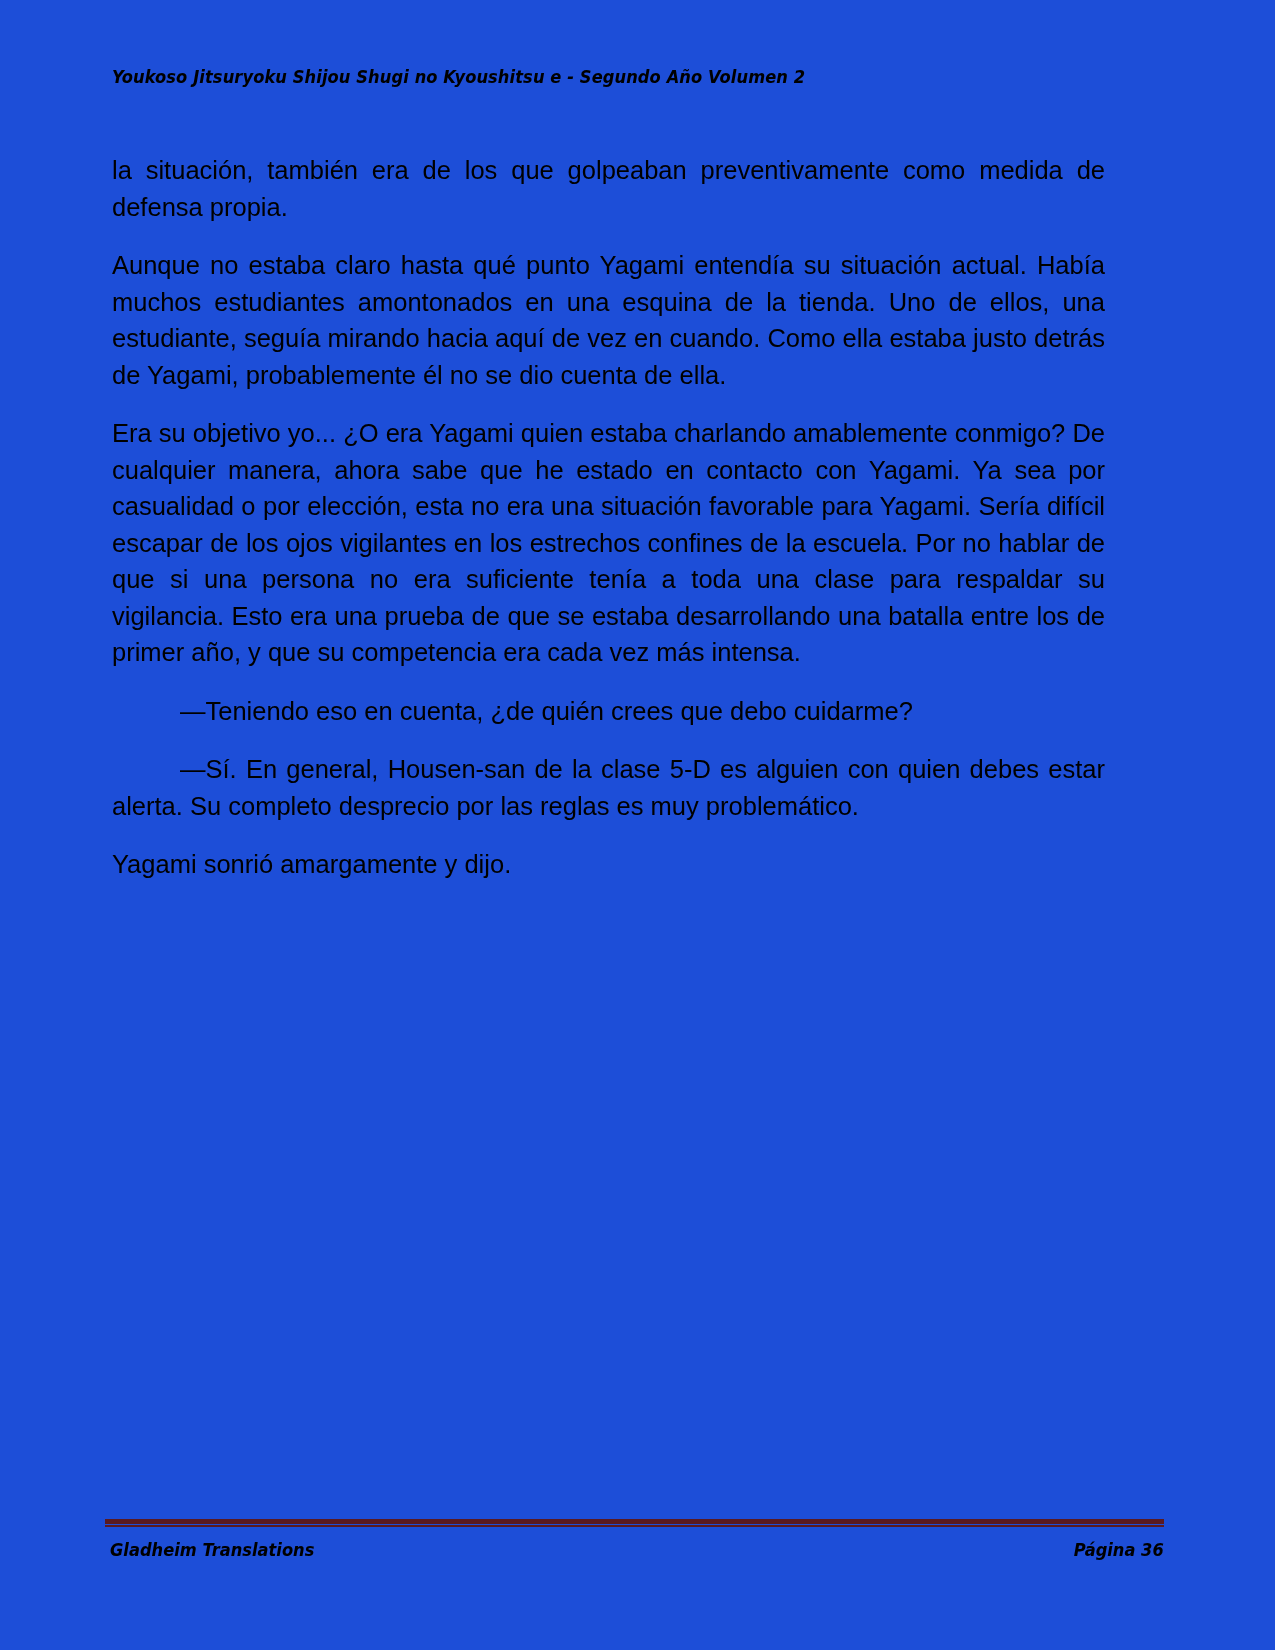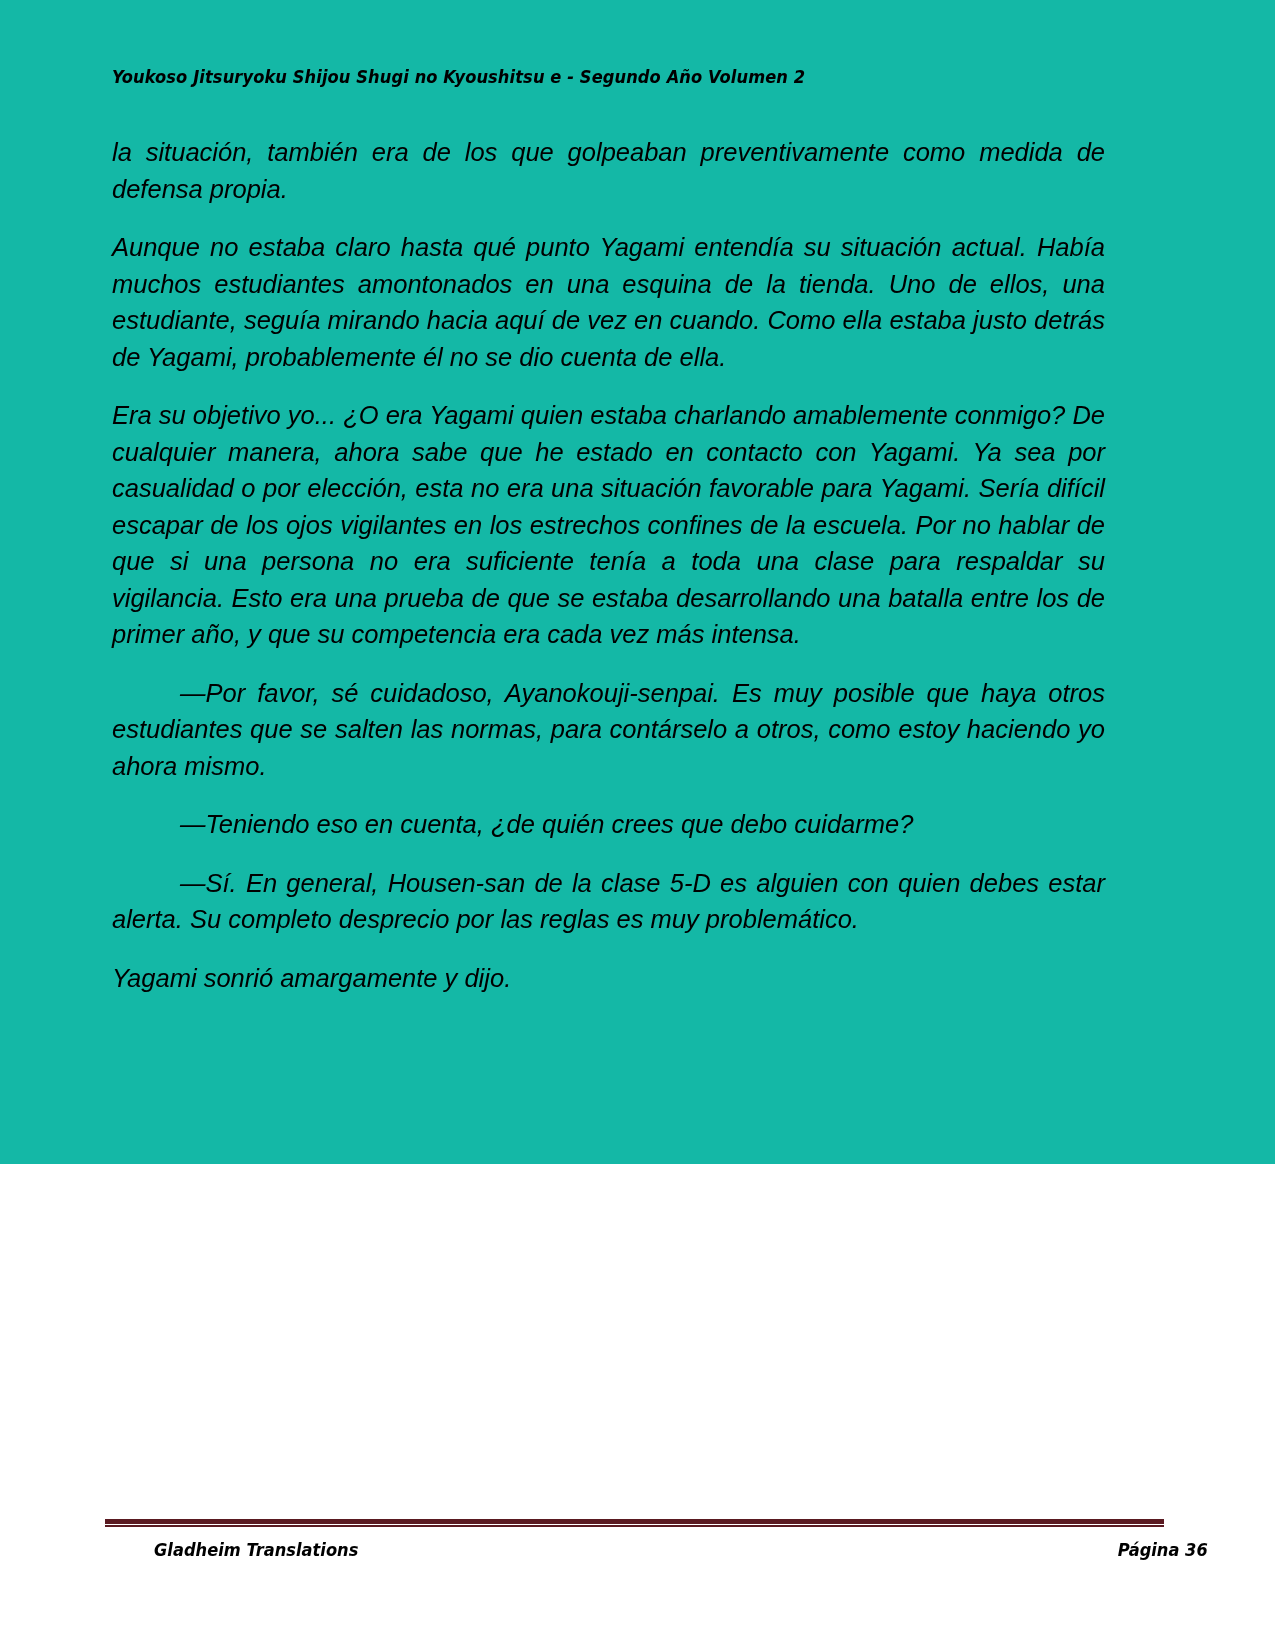--- a/index.html
+++ b/index.html
@@ -13,22 +13,22 @@
     position: relative;
     font-family: "Liberation Sans", sans-serif;
     color: #000000;
     overflow: hidden;
   }
 
   .page {
     position: absolute;
     left: 0; top: 0;
     width: 1275px;
-    height: 1164px;
-    background: #14b8a6;
+    height: 1650px;
+    background: #1d4ed8;
   }
 
   
   .header {
     position: absolute;
     left: 112px;
     top: 68px;
     width: 1050px;
   }
   .header-title {
@@ -41,23 +41,22 @@
     transform: scaleX(0.93);
     transform-origin: left center;
     white-space: nowrap;
     color: #000;
   }
 
   
   .content {
     position: absolute;
     left: 112px;
-    top: 134px;
+    top: 152px;
     width: 993px;
-    font-style: italic;
   }
 
   p.para {
     margin: 0 0 22px 0;
     font-size: 25.5px;
     line-height: 36.5px;
     text-align: justify;
     text-justify: inter-word;
     font-family: "Liberation Sans", sans-serif;
     font-weight: 400;
@@ -96,21 +95,20 @@
     height: 2px;
     background: #5a1a21;
   }
 
   .footer {
     position: absolute;
     left: 105px;
     top: 1540px;
     width: 1059px;
     height: 40px;
-    margin-left: 44px;
   }
   .footer-left, .footer-right {
     position: absolute;
     top: 0;
     font-family: "DejaVu Sans", sans-serif;
     font-style: italic;
     font-weight: bold;
     font-size: 17.5px;
     color: #000;
     transform: scaleX(0.93);
@@ -131,21 +129,20 @@
 <div class="page">
 
   <div class="header">
     <div class="header-title">Youkoso Jitsuryoku Shijou Shugi no Kyoushitsu e - Segundo Año Volumen 2</div>
   </div>
 
   <div class="content">
     <p class="para">la situación, también era de los que golpeaban preventivamente como medida de defensa propia.</p>
     <p class="para">Aunque no estaba claro hasta qué punto Yagami entendía su situación actual. Había muchos estudiantes amontonados en una esquina de la tienda. Uno de ellos, una estudiante, seguía mirando hacia aquí de vez en cuando. Como ella estaba justo detrás de Yagami, probablemente él no se dio cuenta de ella.</p>
     <p class="para">Era su objetivo yo... ¿O era Yagami quien estaba charlando amablemente conmigo? De cualquier manera, ahora sabe que he estado en contacto con Yagami. Ya sea por casualidad o por elección, esta no era una situación favorable para Yagami. Sería difícil escapar de los ojos vigilantes en los estrechos confines de la escuela. Por no hablar de que si una persona no era suficiente tenía a toda una clase para respaldar su vigilancia. Esto era una prueba de que se estaba desarrollando una batalla entre los de primer año, y que su competencia era cada vez más intensa.</p>
-    <p class="para indent">—Por favor, sé cuidadoso, Ayanokouji-senpai. Es muy posible que haya otros estudiantes que se salten las normas, para contárselo a otros, como estoy haciendo yo ahora mismo.</p>
     <p class="para indent">—Teniendo eso en cuenta, ¿de quién crees que debo cuidarme?</p>
     <p class="para indent">—Sí. En general, Housen-san de la clase 5-D es alguien con quien debes estar alerta. Su completo desprecio por las reglas es muy problemático.</p>
     <p class="para">Yagami sonrió amargamente y dijo.</p>
   </div>
 
   <div class="footer-rule">
     <div class="bar-thick" style="background: rgb(90, 26, 33);"></div>
     <div class="bar-thin" style="background: rgb(90, 26, 33);"></div>
   </div>
 

